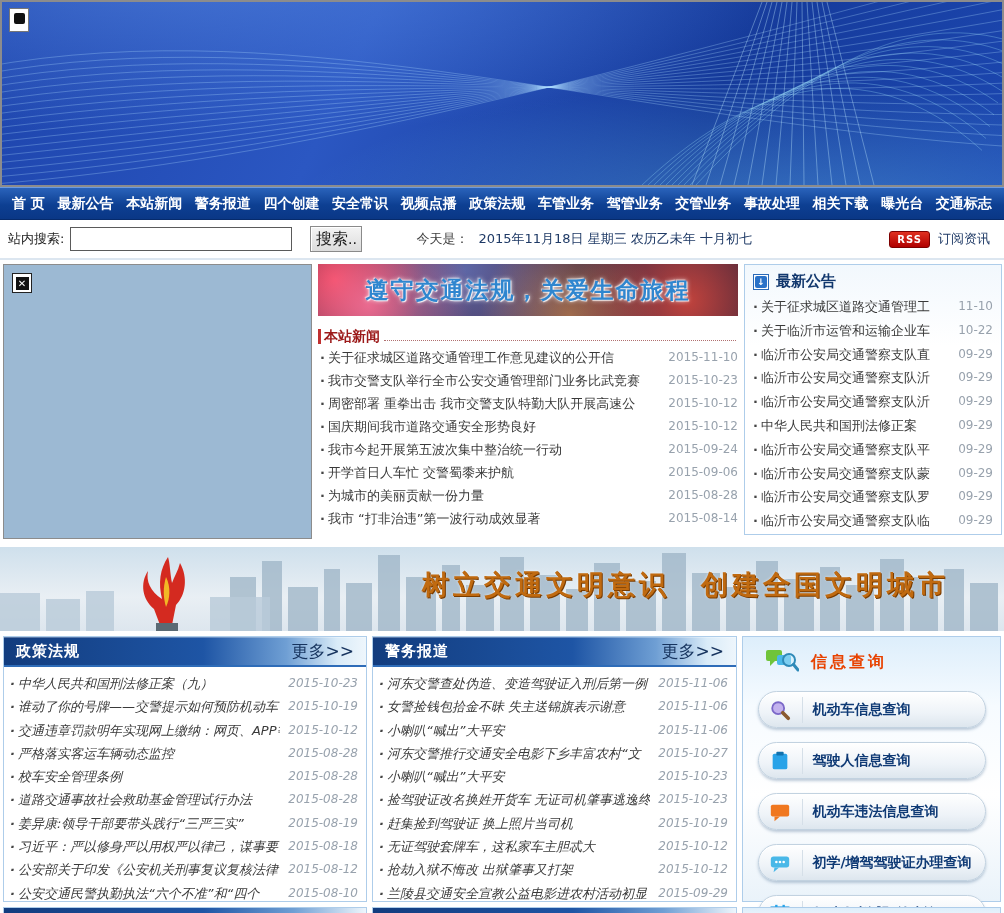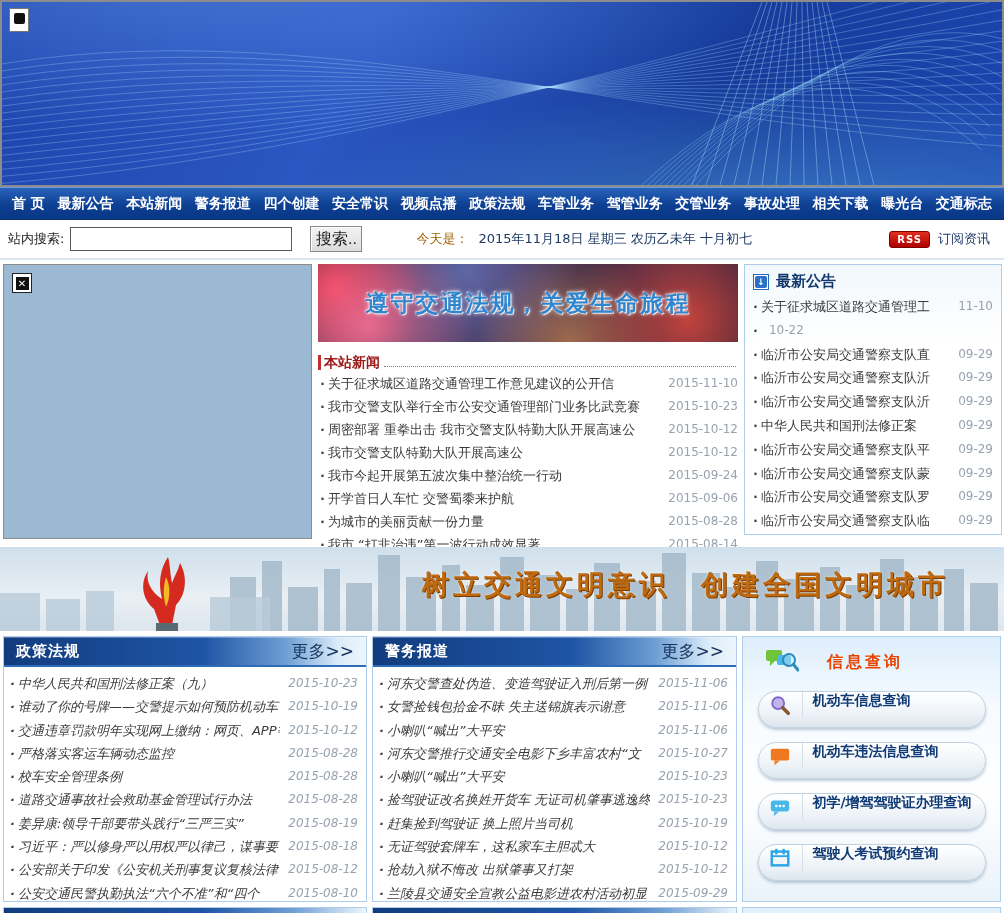--- a/index.html
+++ b/index.html
@@ -33,42 +33,42 @@
   .main-nav a { color:#fff; font-size:14px; font-weight:bold; text-decoration:none; white-space:nowrap; padding:0 2px; }
 
   
   .search-row { height:40px; display:flex; align-items:center; padding:0 8px; border-bottom:2px solid #dce6f0; background:#fff; }
   .search-label { font-size:13px; color:#222; margin-right:6px; }
   .search-input { width:222px; height:24px; border:1px solid #5a5a5a; background:#fff; margin-right:18px; font-size:13px; padding:0 4px; }
   .search-button {
     width:52px; height:26px; background:linear-gradient(#f4f4f4,#dcdcdc); border:1px solid #8a8a8a;
     font-size:16px; color:#222; box-shadow:1px 1px 0 #fff inset; cursor:pointer;
   }
-  .today-label { margin-left:54px; font-size:13px; color:#a16207; }
+  .today-label { margin-left:54px; font-size:13px; color:#404040; }
   .date-text { margin-left:10px; font-size:13px; color:#1f3a66; }
   .rss-badge {
     margin-left:auto; background:linear-gradient(#e03020,#b00000); color:#fff; font-size:10px; font-weight:bold;
     padding:2px 7px; border-radius:3px; border:1px solid #7d0000; letter-spacing:1px;
   }
   .subscribe { font-size:13px; color:#1f3a66; margin:0 6px 0 8px; text-decoration:none; }
 
   
   .content-row { display:flex; margin:4px 3px 0 3px; height:278px; }
   .left-placeholder {
     width:309px; height:275px; background:#9cb9d3; border:1px solid #8c8c8c; position:relative; flex:none;
   }
   .broken-b {
     position:absolute; left:8px; top:8px; width:20px; height:20px; background:#fff; border:1px solid #222;
     display:flex; align-items:center; justify-content:center;
   }
   .broken-b::before { content:"✕"; background:#111; color:#fff; font-size:10px; width:13px; height:13px; line-height:13px; text-align:center; }
 
   .mid-col { width:420px; margin-left:6px; flex:none; }
   .news-banner {
-    height:78px; position:relative; display:flex; align-items:center; justify-content:center; overflow:hidden;
+    height:52px; position:relative; display:flex; align-items:center; justify-content:center; overflow:hidden;
     background:
       radial-gradient(circle at 12% 80%, rgba(255,120,160,.8), transparent 28%),
       radial-gradient(circle at 4% 30%, rgba(255,60,80,.9), transparent 22%),
       radial-gradient(circle at 88% 70%, rgba(255,80,60,.7), transparent 30%),
       radial-gradient(circle at 60% 100%, rgba(255,170,80,.5), transparent 35%),
       radial-gradient(circle at 35% 10%, rgba(120,160,255,.5), transparent 40%),
       linear-gradient(100deg,#2a2440,#4a3050 45%,#28203a);
   }
   .news-banner .slogan {
     font-size:23px; font-weight:bold; color:#2f86cf; letter-spacing:2px; white-space:nowrap;
@@ -120,23 +120,23 @@
   .more-link { position:absolute; right:12px; font-size:17px; color:#16335e; text-decoration:none;text-align:center; }
   .panel ul.news-list { padding:5px 8px 0 4px; }
   .panel ul.news-list li { line-height:23.3px;font-style:italic; }
 
   .query-panel {
     width:259px; margin-left:5px; flex:none; border:1px solid #aecdea;
     background:linear-gradient(#ddeefb,#f6fbff 26%,#ffffff 60%,#eaf3fa);
     display:flex; flex-direction:column;
   }
   .query-head { display:flex; align-items:center; padding:10px 0 8px 22px; }
-  .query-title { font-size:16px; font-weight:bold; color:#e84200; letter-spacing:3px; margin-left:28px; }
+  .query-title { font-size:16px; font-weight:bold; color:#e84200; letter-spacing:3px; margin-left:12px; }
   .qbtn {
-    width:228px; height:37px; margin:6px auto 14px auto; border-radius:19px; display:flex; align-items:flex-start;
+    width:228px; height:37px; margin:6px auto 14px auto; border-radius:19px; display:flex; align-items:center;
     background:linear-gradient(#ffffff,#eef3f8 60%,#dde6ee); border:1px solid #c2d2e0;
     box-shadow:0 2px 3px rgba(110,140,170,.45), inset 0 1px 0 #fff; cursor:pointer;
   }
   .qicon { width:44px; display:flex; align-items:center; justify-content:center; border-right:1px solid #d5dfe8; height:26px; flex:none; }
   .qlabel { font-size:14px; font-weight:bold; color:#0f3a75; margin-left:10px; white-space:nowrap; }
 
   
   .cutoff-row { display:flex; margin:5px 3px 0 3px; height:10px; }
   .cut-head { width:364px; height:10px; background:linear-gradient(90deg,#123c7e,#1e55a5 55%,#6f9fd4 80%,#eef6fc); border:1px solid #aecdea; border-bottom:none; }
   .cut-head + .cut-head { margin-left:5px; width:365px; }
@@ -244,21 +244,21 @@
           </li>
           <li>
             <a class="t" href="#">我市交警支队举行全市公安交通管理部门业务比武竞赛</a>
             <span class="d">2015-10-23</span>
           </li>
           <li>
             <a class="t" href="#">周密部署 重拳出击 我市交警支队特勤大队开展高速公</a>
             <span class="d">2015-10-12</span>
           </li>
           <li>
-            <a class="t" href="#">我市交警支队特勤大队开展高速公</a>
+            <a class="t" href="#">国庆期间我市道路交通安全形势良好</a>
             <span class="d">2015-10-12</span>
           </li>
           <li>
             <a class="t" href="#">我市今起开展第五波次集中整治统一行动</a>
             <span class="d">2015-09-24</span>
           </li>
           <li>
             <a class="t" href="#">开学首日人车忙 交警蜀黍来护航</a>
             <span class="d">2015-09-06</span>
           </li>
@@ -279,20 +279,21 @@
             <b></b>
           </span>
         <span class="announce-title">最新公告</span>
       </div>
       <ul class="news-list" id="announceList">
           <li>
             <a class="t" href="#">关于征求城区道路交通管理工</a>
             <span class="d">11-10</span>
           </li>
           <li>
+            <a class="t" href="#">关于临沂市运管和运输企业车</a>
             <span class="d">10-22</span>
           </li>
           <li>
             <a class="t" href="#">临沂市公安局交通警察支队直</a>
             <span class="d">09-29</span>
           </li>
           <li>
             <a class="t" href="#">临沂市公安局交通警察支队沂</a>
             <span class="d">09-29</span>
           </li>
@@ -486,20 +487,29 @@
               <svg width="24" height="22" viewBox="0 0 24 24">
                 <circle cx="10" cy="10" r="6.5" fill="#c3b2ee" stroke="#7b68c8" stroke-width="2"></circle>
                 <line x1="15" y1="15" x2="21" y2="21" stroke="#8a5a30" stroke-width="4" stroke-linecap="round"></line>
               </svg>
             </span>
             <span class="qlabel">机动车信息查询</span>
           </div>
           <div class="qbtn">
             <span class="qicon">
               <svg width="22" height="22" viewBox="0 0 24 24">
+                <rect x="4" y="4" width="16" height="17" rx="2" fill="#29a3e8"></rect>
+                <rect x="8" y="2" width="8" height="4" rx="1" fill="#1272ae"></rect>
+              </svg>
+            </span>
+            <span class="qlabel">驾驶人信息查询</span>
+          </div>
+          <div class="qbtn">
+            <span class="qicon">
+              <svg width="22" height="22" viewBox="0 0 24 24">
                 <rect x="2" y="4" width="20" height="13" rx="2" fill="#f07820"></rect>
                 <path d="M6 17 L6 22 L12 17 Z" fill="#f07820"></path>
               </svg>
             </span>
             <span class="qlabel">机动车违法信息查询</span>
           </div>
           <div class="qbtn">
             <span class="qicon">
               <svg width="24" height="22" viewBox="0 0 24 24">
                 <rect x="2" y="5" width="20" height="12" rx="3" fill="#49b8e8"></rect>

